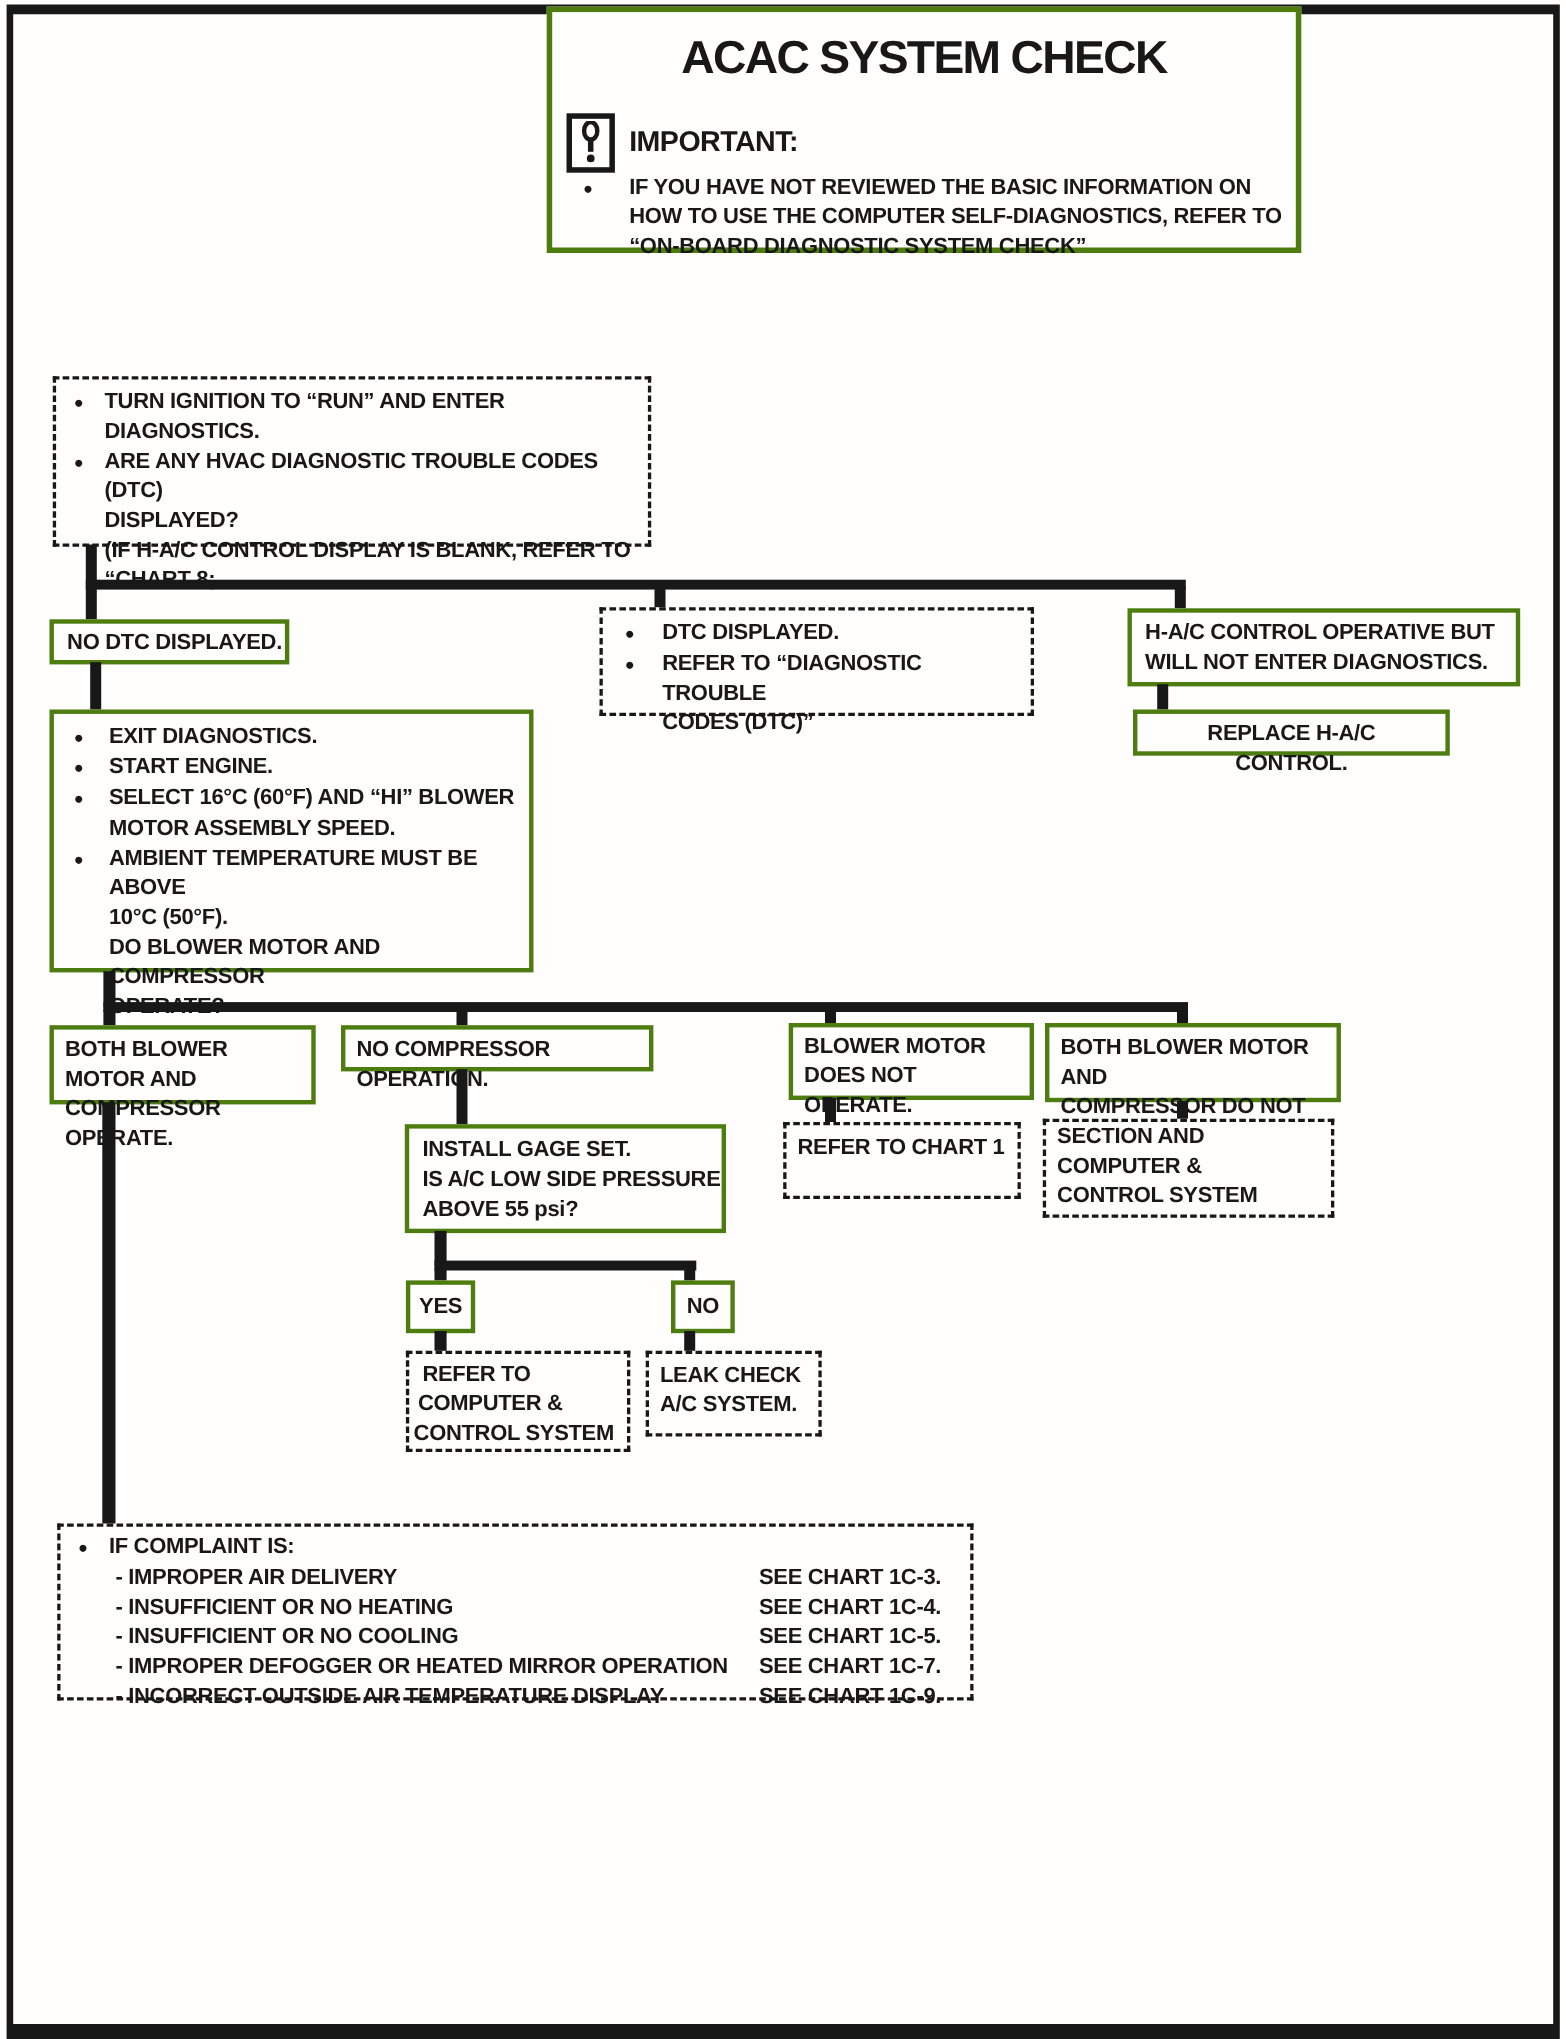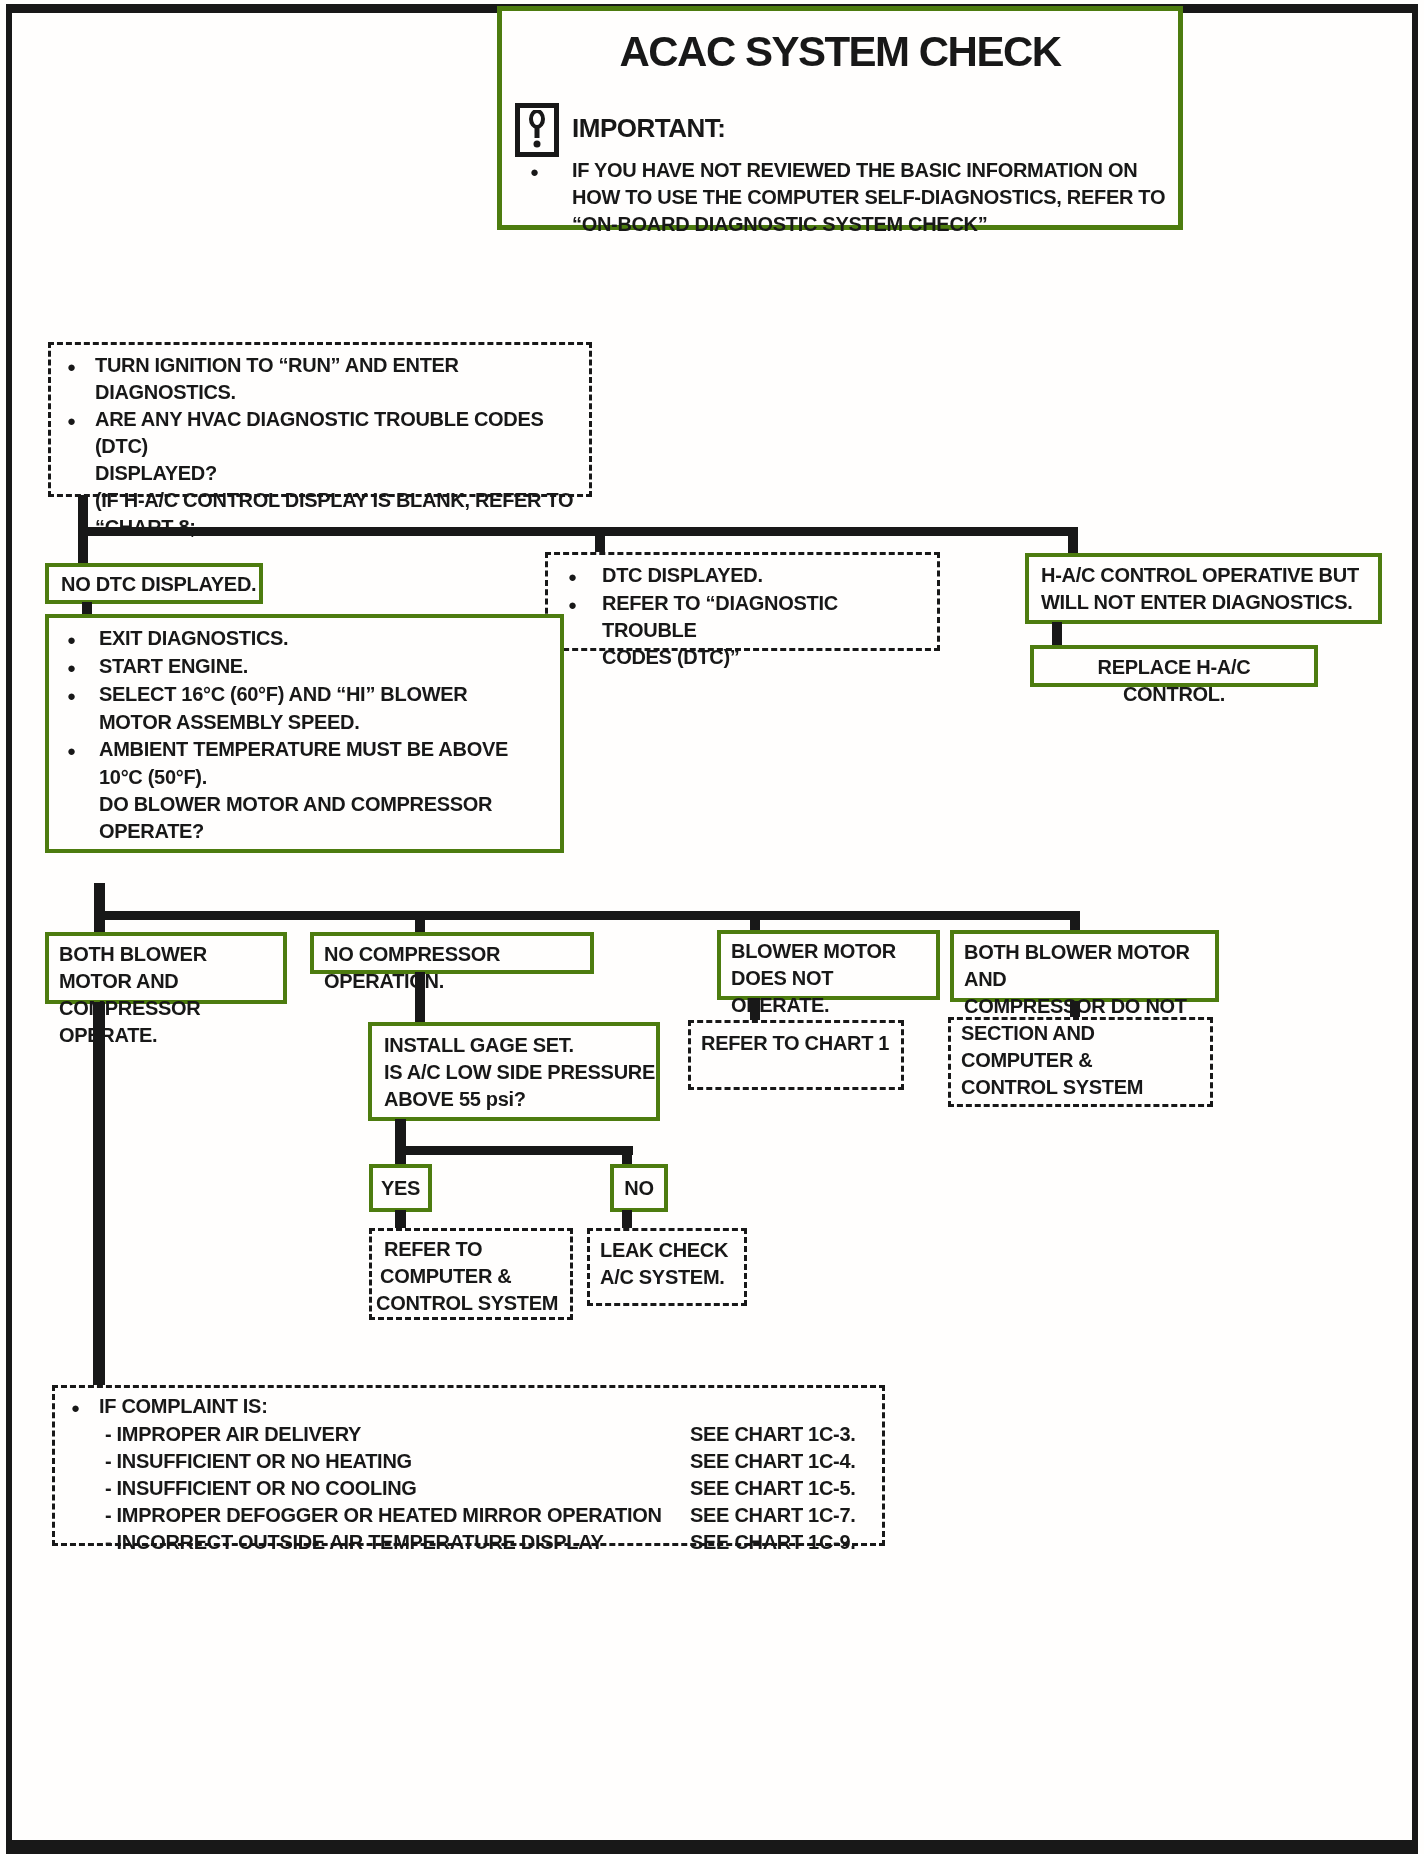--- a/index.html
+++ b/index.html
@@ -99,21 +99,21 @@
     <div class="txt" style="padding:5px 0 0 12px;">H-A/C CONTROL OPERATIVE BUT</div>
     <div class="txt" style="padding-left:12px;">WILL NOT ENTER DIAGNOSTICS.</div>
   </div>
   <div class="ln" style="left:1052px;top:622px;width:10px;height:25px;"></div>
   <div class="box" style="left:1030px;top:645px;width:288px;height:42px;">
     <div class="txt" style="padding:5px 12px 0 12px;text-align:center;">REPLACE H-A/C CONTROL.</div>
   </div>
 
   <div class="ln" style="left:82px;top:602px;width:10px;height:45px;"></div>
 
-  <div class="box pad" style="left:45px;top:614px;width:519px;height:239px;">
+  <div class="box pad" style="left:45px;top:645px;width:440px;height:239px;">
     <div class="row">
         <span class="mk txt" style="width:40px;padding-left:8px;"></span>
       <div class="tcol txt">EXIT DIAGNOSTICS.</div>
       </div>
     <div class="row">
         <span class="mk txt" style="width:40px;padding-left:8px;"></span>
       <div class="tcol txt">START ENGINE.</div>
       </div>
     <div class="row">
         <span class="mk txt" style="width:40px;padding-left:8px;"></span>
@@ -158,21 +158,21 @@
   <div class="box" style="left:717px;top:930px;width:223px;height:70px;">
     <div class="txt" style="padding:4px 0 0 10px;">BLOWER MOTOR DOES NOT</div>
     <div class="txt" style="padding-left:10px;">OPERATE.</div>
   </div>
   <div class="box" style="left:950px;top:930px;width:269px;height:72px;">
     <div class="txt" style="padding:5px 0 0 10px;">BOTH BLOWER MOTOR AND</div>
     <div class="txt" style="padding-left:10px;">COMPRESSOR DO NOT OPERATE.</div>
   </div>
 
   <div class="ln" style="left:750px;top:998px;width:10px;height:24px;"></div>
-  <div class="box dashed" style="left:688px;top:1020px;width:216px;height:70px;">
+  <div class="box dashed" style="left:712px;top:1020px;width:216px;height:70px;">
     <div class="txt" style="padding:7px 0 0 10px;">REFER TO CHART 1</div>
   </div>
 
   <div class="ln" style="left:1070px;top:1001px;width:10px;height:19px;"></div>
   <div class="box dashed" style="left:948px;top:1017px;width:265px;height:90px;">
     <div class="txt" style="padding-left:10px;">SECTION AND  COMPUTER &amp;</div>
     <div class="txt" style="padding-left:10px;">CONTROL SYSTEM</div>
   </div>
 
   <div class="ln" style="left:415px;top:972px;width:10px;height:52px;"></div>

